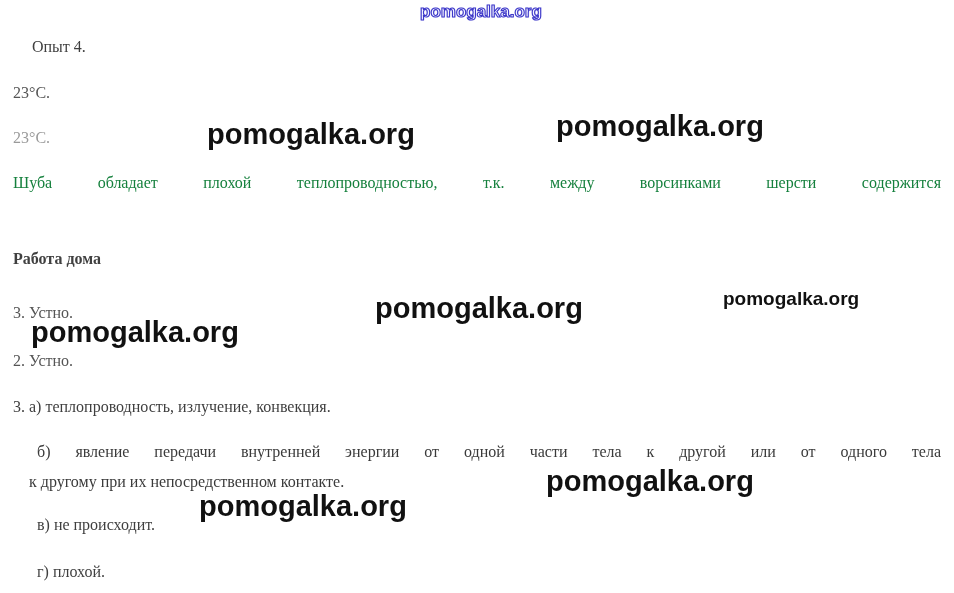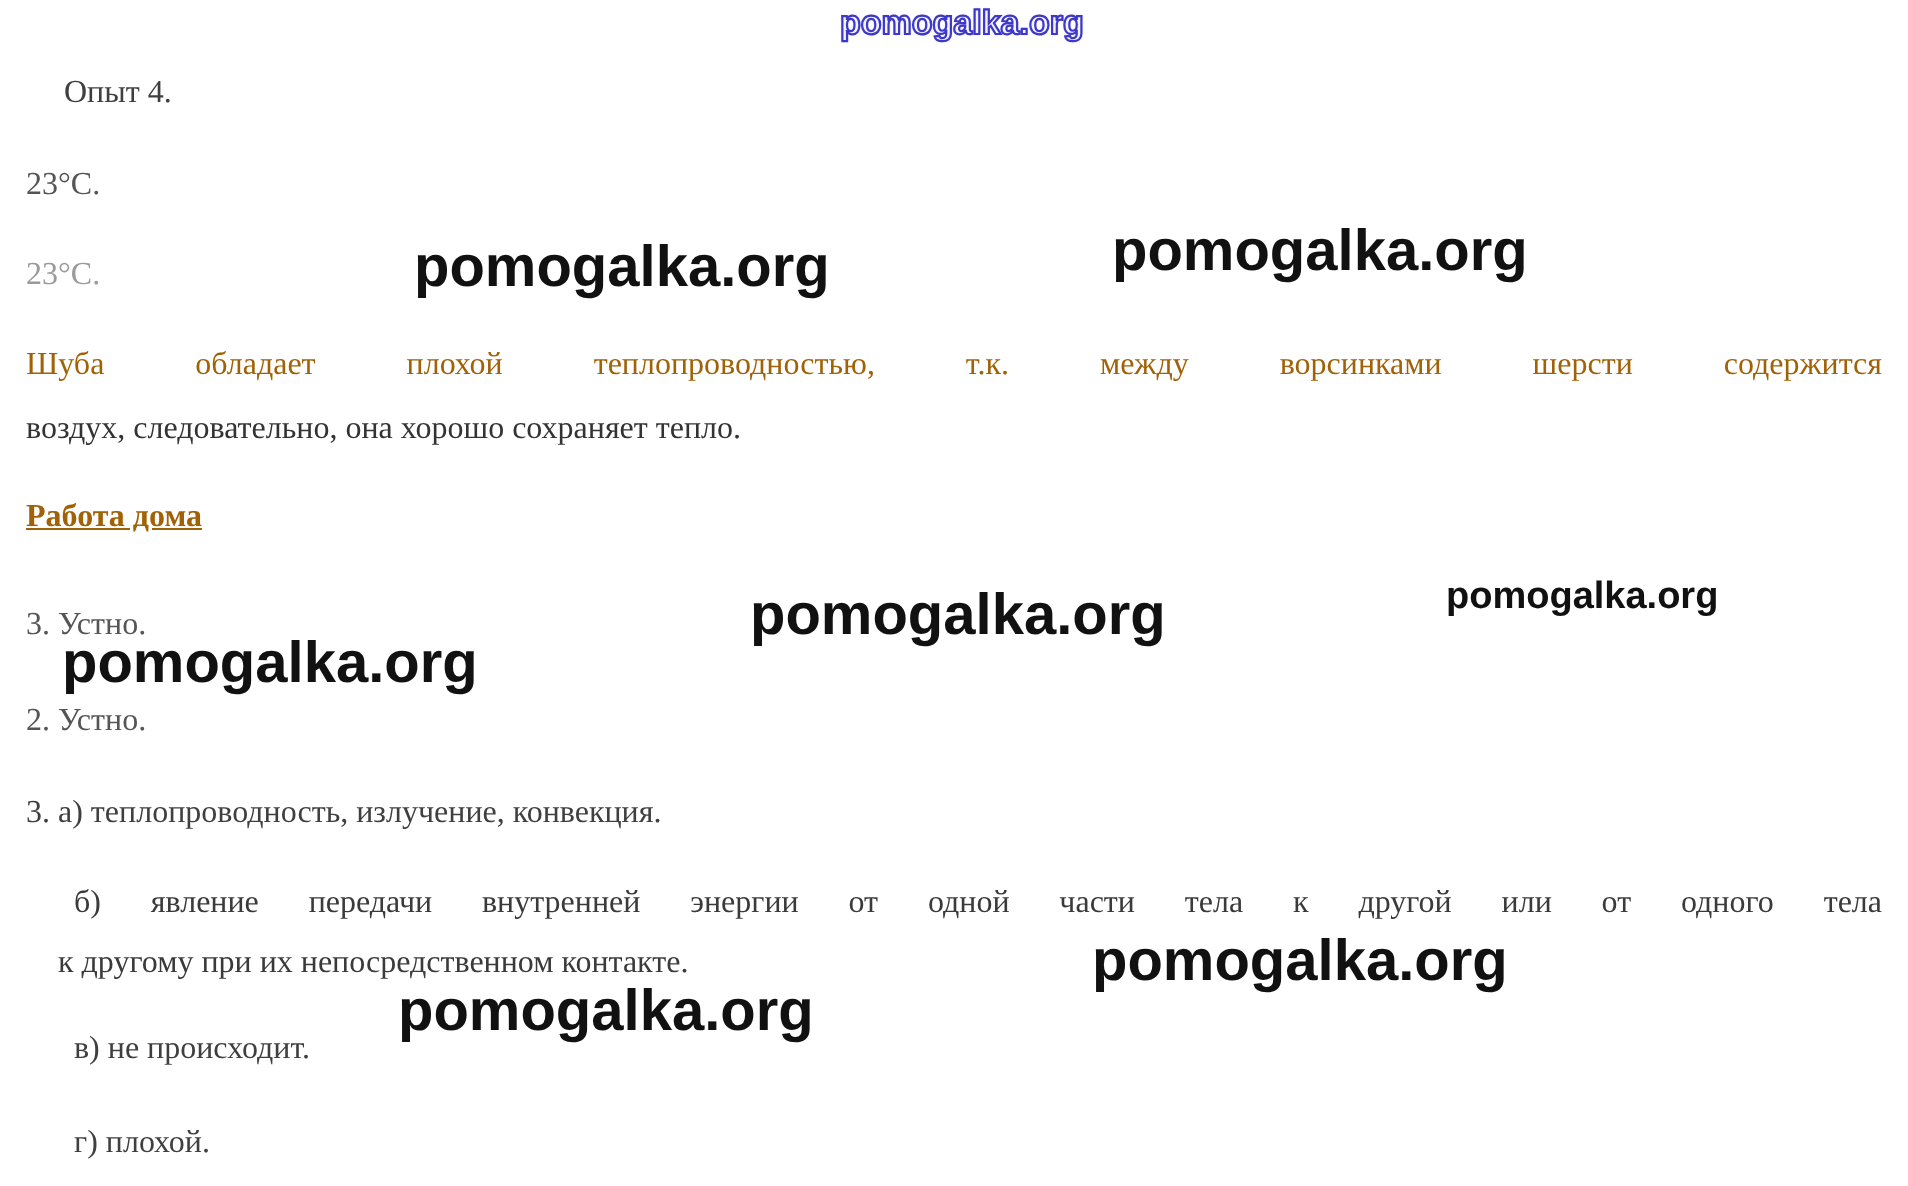--- a/index.html
+++ b/index.html
@@ -27,22 +27,21 @@
   .justify-line {
     white-space: normal;
     text-align: justify;
     text-align-last: justify;
     width: 928px;
   }
   .gray-1 { color: #555555; }
   .gray-2 { color: #9a9a9a; }
   .bold-head {
     font-weight: bold;
-    color: #a16207;
-    text-decoration: underline;
+    color: #404040;
   }
   .wm {
     position: absolute;
     font-family: "Liberation Sans", sans-serif;
     font-weight: 700;
     color: #111111;
     white-space: nowrap;
     line-height: 1;
   }
   .wm-big   { font-size: 29px; }
@@ -74,23 +73,22 @@
   <span class="wm wm-big" style="left:546px; top:467px;">pomogalka.org</span>
 
   <span class="wm wm-big" style="left:199px; top:492px;">pomogalka.org</span>
 
   <div class="txt" style="left:32px; top:35px; color:#3f3f3f;">Опыт 4.</div>
 
   <div class="txt gray-1" style="left:13px; top:81px;">23°С.</div>
 
   <div class="txt gray-2" style="left:13px; top:126px;">23°С.</div>
 
-  <div class="txt justify-line" style="left:13px; top:171px; color:#a16207;">Шуба обладает плохой теплопроводностью, т.к. между ворсинками шерсти содержится</div>
+  <div class="txt justify-line" style="left:13px; top:171px; color:#15803d;">Шуба обладает плохой теплопроводностью, т.к. между ворсинками шерсти содержится</div>
 
-  <div class="txt" style="left:13px; top:203px; color:#333333;">воздух, следовательно, она хорошо сохраняет тепло.</div>
 
   <div class="txt bold-head" style="left:13px; top:247px;">Работа дома</div>
 
   <div class="txt gray-1" style="left:13px; top:301px;">3. Устно.</div>
 
   <div class="txt gray-1" style="left:13px; top:349px;">2. Устно.</div>
 
   <div class="txt" style="left:13px; top:395px; color:#3f3f3f;">3. а) теплопроводность, излучение, конвекция.</div>
 
   <div class="txt justify-line" style="left:13px; top:440px; padding-left:24px; width:904px; color:#3a3a3a;">б) явление передачи внутренней энергии от одной части тела к другой или от одного тела</div>

